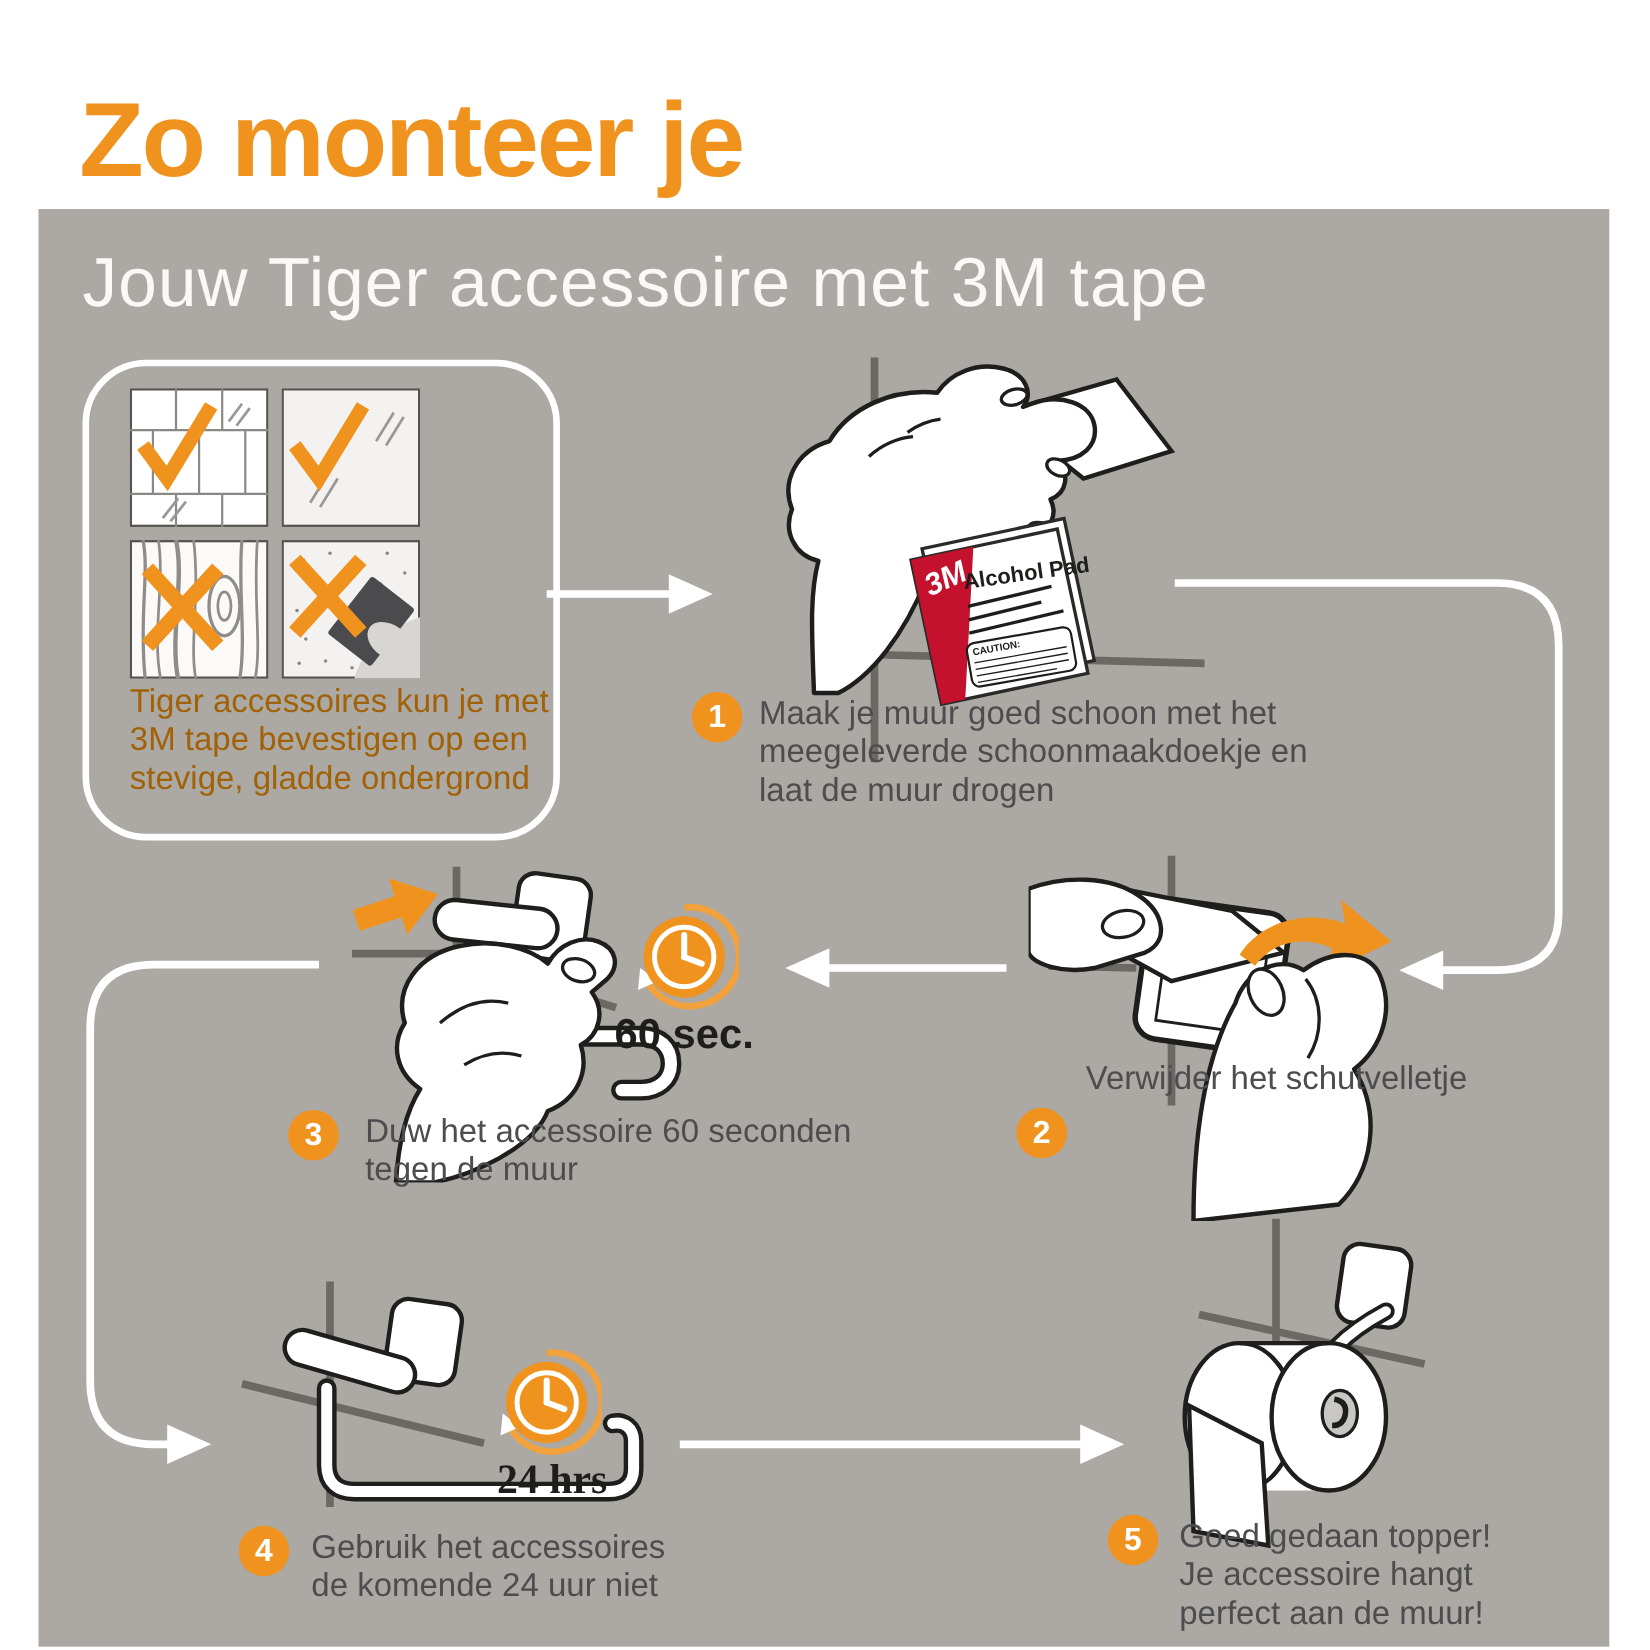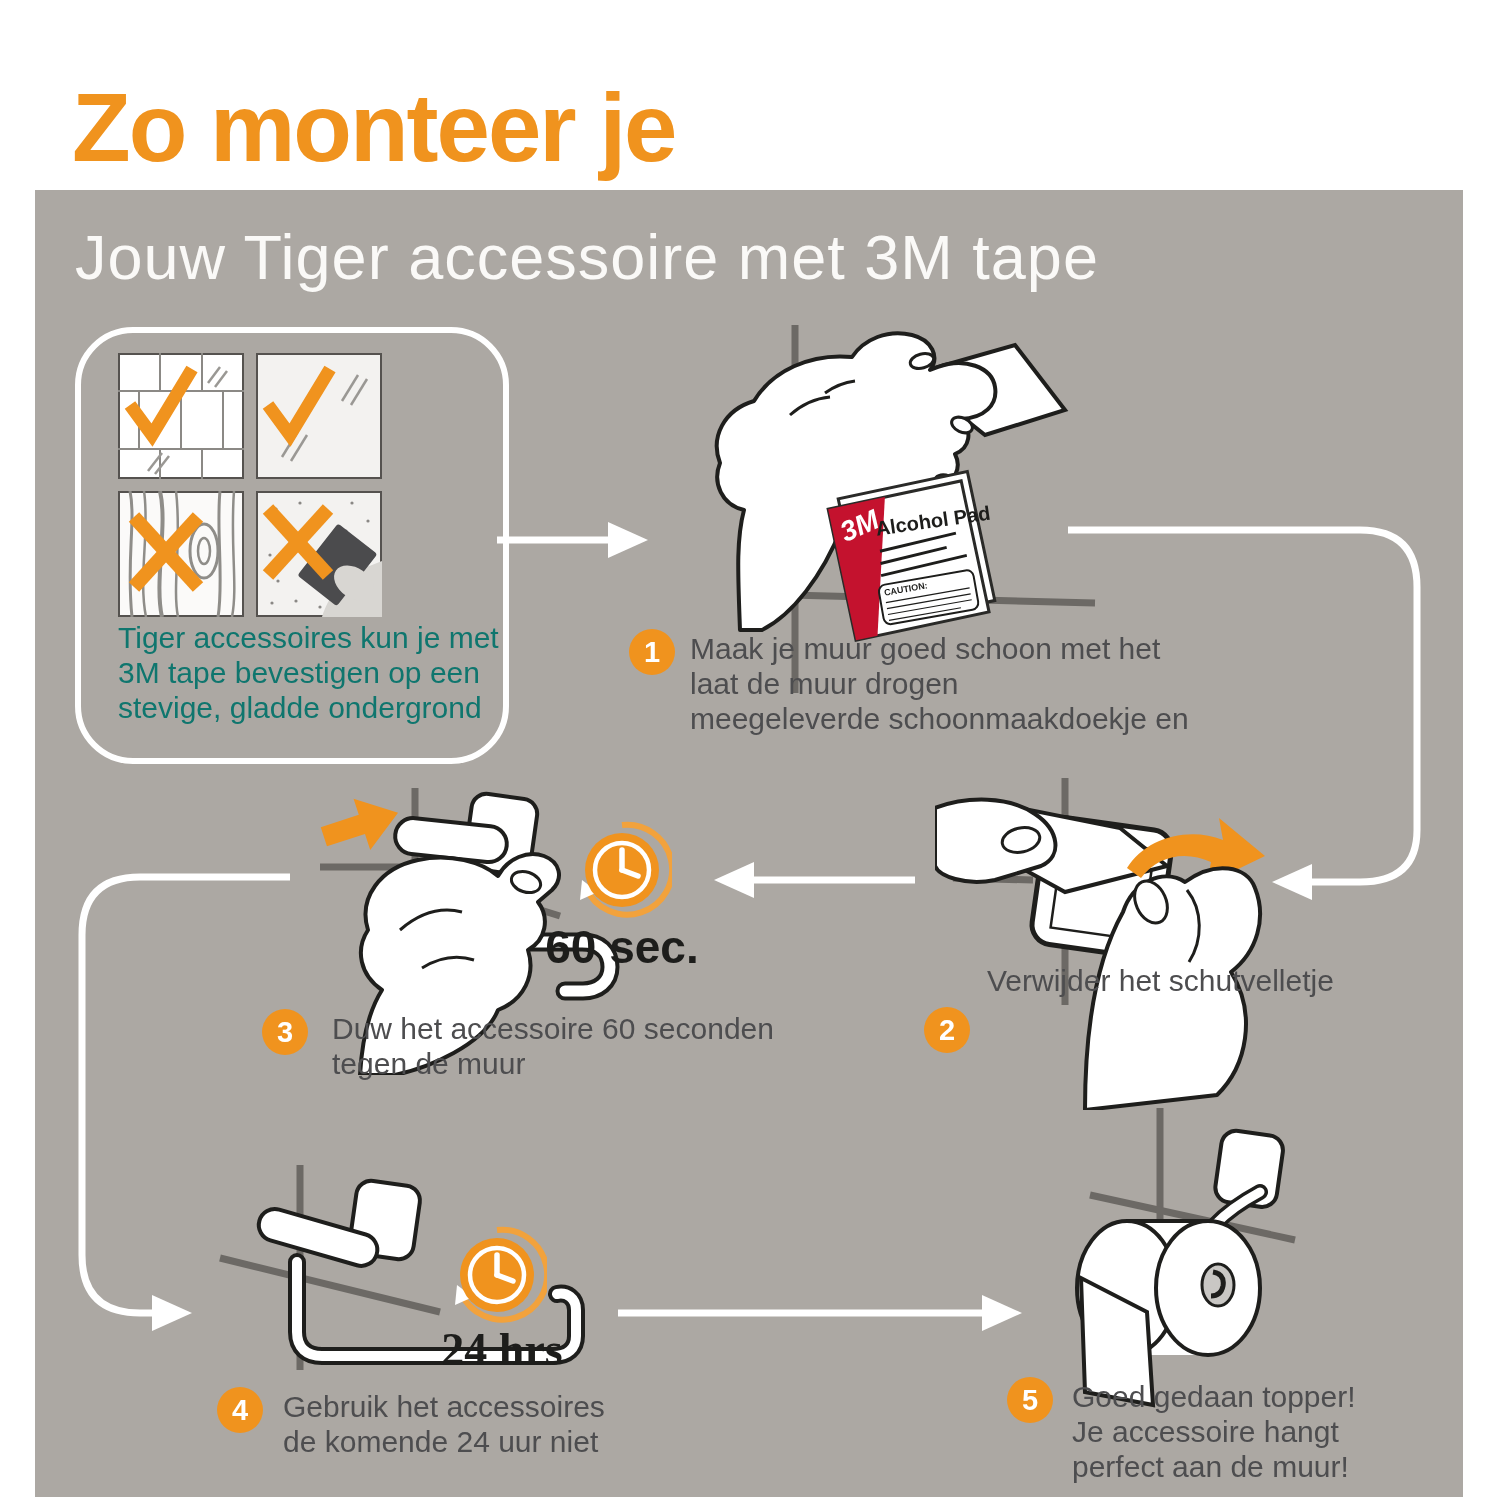--- a/index.html
+++ b/index.html
@@ -7,26 +7,26 @@
         font-family:"Liberation Sans", sans-serif;margin-top:35px;}
   .title{position:absolute;left:72px;top:38px;font-size:96px;font-weight:bold;
          color:#F0931E;letter-spacing:-2px;}
   .panel{position:absolute;left:35px;top:155px;width:1428px;height:1307px;background:#ACA8A3;}
   .subtitle{position:absolute;left:75px;top:186px;font-size:63px;font-weight:300;
             color:#FAF9F7;letter-spacing:1px;}
   .intro-box{position:absolute;left:75px;top:292px;width:422px;height:425px;
              border:6px solid #fff;border-radius:58px;}
   .tile{position:absolute;width:126px;height:126px;}
   .intro-text{position:absolute;left:118px;top:585px;font-size:30px;line-height:35px;
-              color:#0f766e;}
+              color:#a16207;}
   .step-text{position:absolute;font-size:30px;line-height:35px;color:#4D4D4F;}
   .badge{position:absolute;width:46px;height:46px;border-radius:50%;background:#F0931E;
          color:#fff;font-size:29px;font-weight:bold;display:flex;align-items:center;
          justify-content:center;}
-  .duration{position:absolute;width:170px;text-align:center;font-size:46px;font-weight:bold;
+  .duration{position:absolute;width:170px;text-align:center;font-size:38px;font-weight:bold;
             color:#1D1D1B;}
   .abs{position:absolute;}
   .bottom-strip{position:absolute;left:0;top:1492px;width:1500px;height:8px;background:#E9E7E4;}
   svg{display:block;}
 </style>
 </head>
 <body>
 
 <div class="page">
 
@@ -294,22 +294,22 @@
       <line x1="72" y1="121" x2="153" y2="121" stroke="#1E1E1C" stroke-width="4"></line>
       <ellipse cx="163" cy="185" rx="16" ry="21" fill="#C9C7C4" stroke="#1E1E1C" stroke-width="3"></ellipse>
       <path d="M158,172 q12,2 10,14 q-2,10 -12,10" stroke="#1E1E1C" stroke-width="5" fill="none"></path>
       <polygon points="26,178 30,292 98,305 92,212" fill="#FFFFFF" stroke="#1E1E1C" stroke-width="4"></polygon>
     </g>
   </svg>
 
   <div class="badge" style="left:629px;top:594px;">1</div>
   <div class="step-text" style="left:690px;top:596px;">
     <div>Maak je muur goed schoon met het</div>
+    <div>meegeleverde schoonmaakdoekje en</div>
     <div>laat de muur drogen</div>
-    <div>meegeleverde schoonmaakdoekje en</div>
   </div>
 
   <div class="badge" style="left:924px;top:972px;">2</div>
   <div class="step-text" style="left:987px;top:928px;">
     <div>Verwijder het schutvelletje</div>
   </div>
 
   <div class="badge" style="left:262px;top:974px;">3</div>
   <div class="step-text" style="left:332px;top:976px;">
     <div>Duw het accessoire 60 seconden</div>

